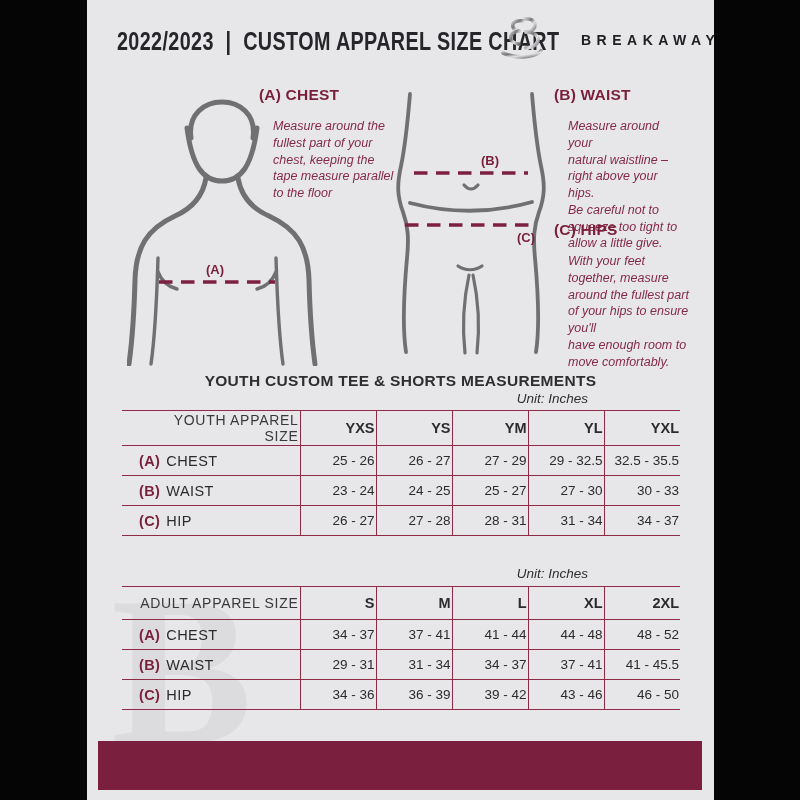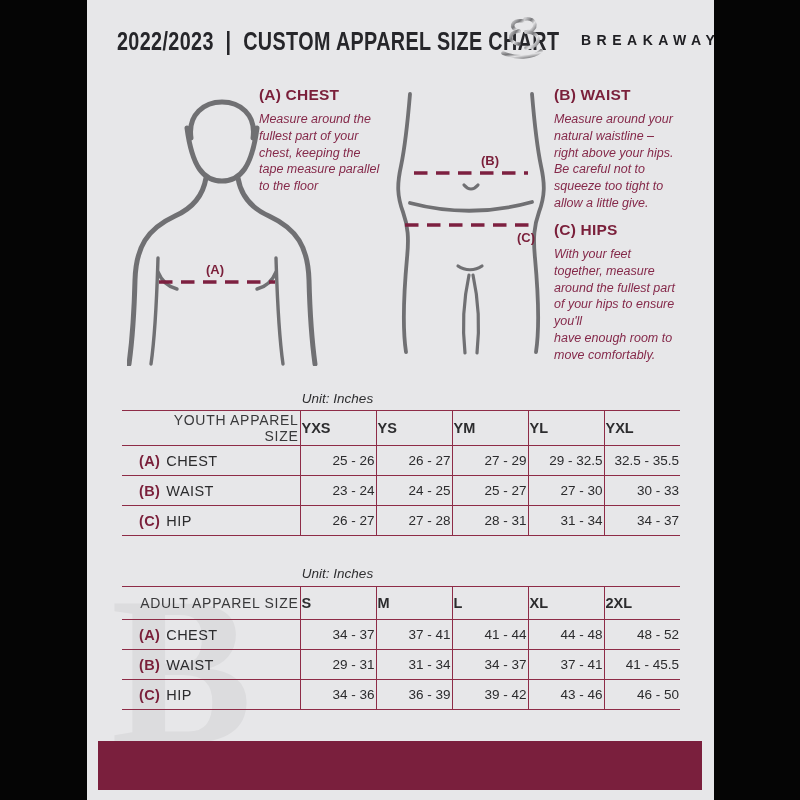--- a/index.html
+++ b/index.html
@@ -17,45 +17,45 @@
              font-size:26px;font-weight:bold;color:#26262a;
              transform:scaleX(0.76);transform-origin:left top;
              white-space:pre;letter-spacing:0.5px;}
   .logo{position:absolute;left:412px;top:11px;z-index:1;}
   .brand-name{position:absolute;left:466px;top:32px;z-index:1;
               font-size:14px;font-weight:bold;letter-spacing:5.5px;color:#202024;white-space:nowrap;padding-left:28px;}
 
   
   .instr{position:absolute;z-index:1;}
   .instr h3{margin:0 0 7px 0;font-size:15.5px;font-weight:800;color:#7a1f3a;letter-spacing:0.2px;}
-  .instr p{margin:0;font-size:12.5px;font-style:italic;color:#85294a;line-height:1.34;white-space:pre-line;}
+  .instr p{margin:14px;font-size:12.5px;font-style:italic;color:#85294a;line-height:1.34;white-space:pre-line;}
   .instr-chest{left:172px;top:86px;width:160px;}
   .instr-waist{left:467px;top:86px;width:145px;}
   .instr-hips{left:467px;top:221px;width:150px;}
 
   .figure{position:absolute;z-index:1;}
   .fig-chest{left:40px;top:84px;}
   .fig-waist{left:306px;top:86px;}
 
   
   .sec-title{position:absolute;left:0;width:627px;z-index:1;text-align:center;
              font-size:15.5px;font-weight:bold;color:#2e2e30;letter-spacing:0.3px;}
-  .sec-unit{position:absolute;left:0;width:501px;z-index:1;text-align:center;
+  .sec-unit{position:absolute;left:0;width:501px;z-index:1;text-align:right;
             font-size:13.5px;font-style:italic;color:#2e2e30;}
   .youth-title{top:372px;} .youth-unit{top:391px;}
   .adult-title{top:547px;} .adult-unit{top:566px;}
 
   
   .size-table{position:absolute;left:35px;width:558px;z-index:1;
               border-collapse:collapse;table-layout:fixed;}
   .tbl-youth{top:410px;} .tbl-adult{top:586px;}
   .size-table tr{border-top:1.6px solid #8e2c47;}
   .size-table tbody tr:last-child{border-bottom:1.6px solid #8e2c47;}
   .size-table th:not(.label-col),.size-table td:not(.label-col){border-left:1.6px solid #8e2c47;}
-  .size-table th{height:30px;font-size:14.5px;font-weight:bold;color:#2c2c2e;text-align:left;}
+  .size-table th{height:30px;font-size:14.5px;font-weight:bold;color:#2c2c2e;text-align:right;}
   .size-table th.label-col{font-weight:normal;text-align:right;padding-left:15px;
                            font-size:14px;letter-spacing:0.7px;color:#39393b;}
   .size-table td{height:27px;font-size:13.5px;color:#2b2b2d;text-align:right;}
   .size-table td.label-col{text-align:left;padding-left:17px;font-size:14.5px;letter-spacing:0.4px;}
   .size-table .key{font-weight:bold;color:#7a1f3a;margin-right:6px;}
 
   
   .footer-bar{position:absolute;left:11px;top:741px;width:604px;height:49px;
               background:#7a1f3d;z-index:1;}
 
@@ -146,20 +146,21 @@
       <h3>(C) HIPS</h3>
       <p>With your feet
 together, measure
 around the fullest part
 of your hips to ensure
 you'll
 have enough room to
 move comfortably.</p>
     </div>
 
+    <div class="sec-title youth-title">YOUTH CUSTOM TEE &amp; SHORTS MEASUREMENTS</div>
     <div class="sec-unit youth-unit">Unit: Inches</div>
     <table class="size-table tbl-youth">
       <colgroup>
           <col style="width:178px">
           <col>
           <col>
           <col>
           <col>
           <col>
         </colgroup>

